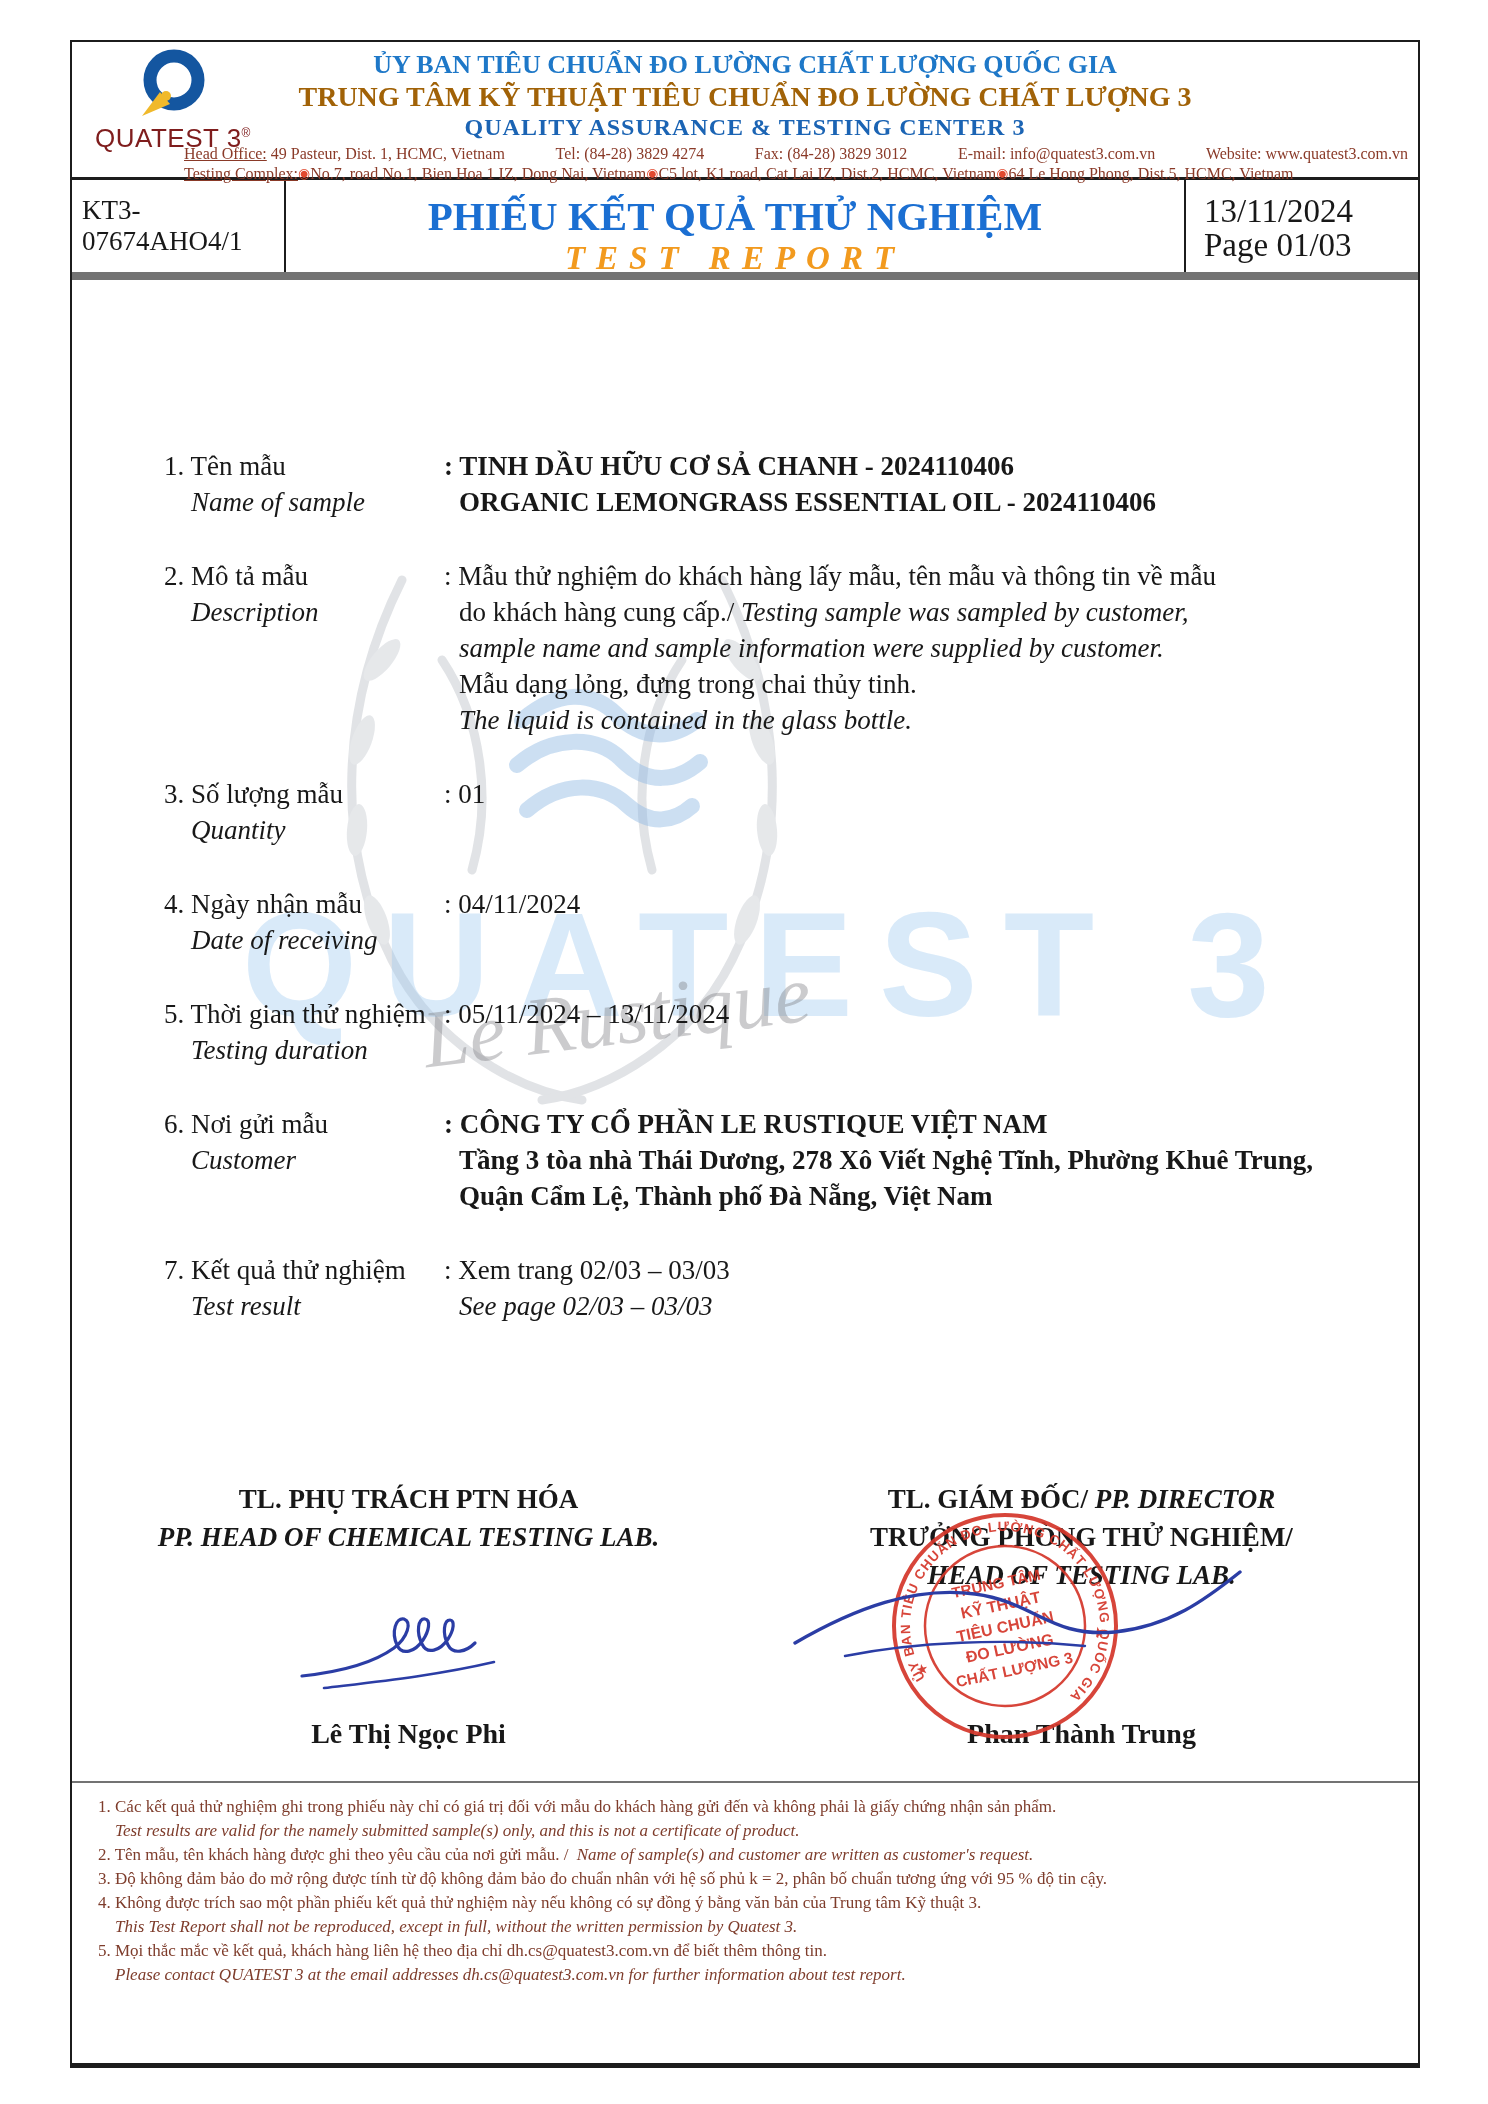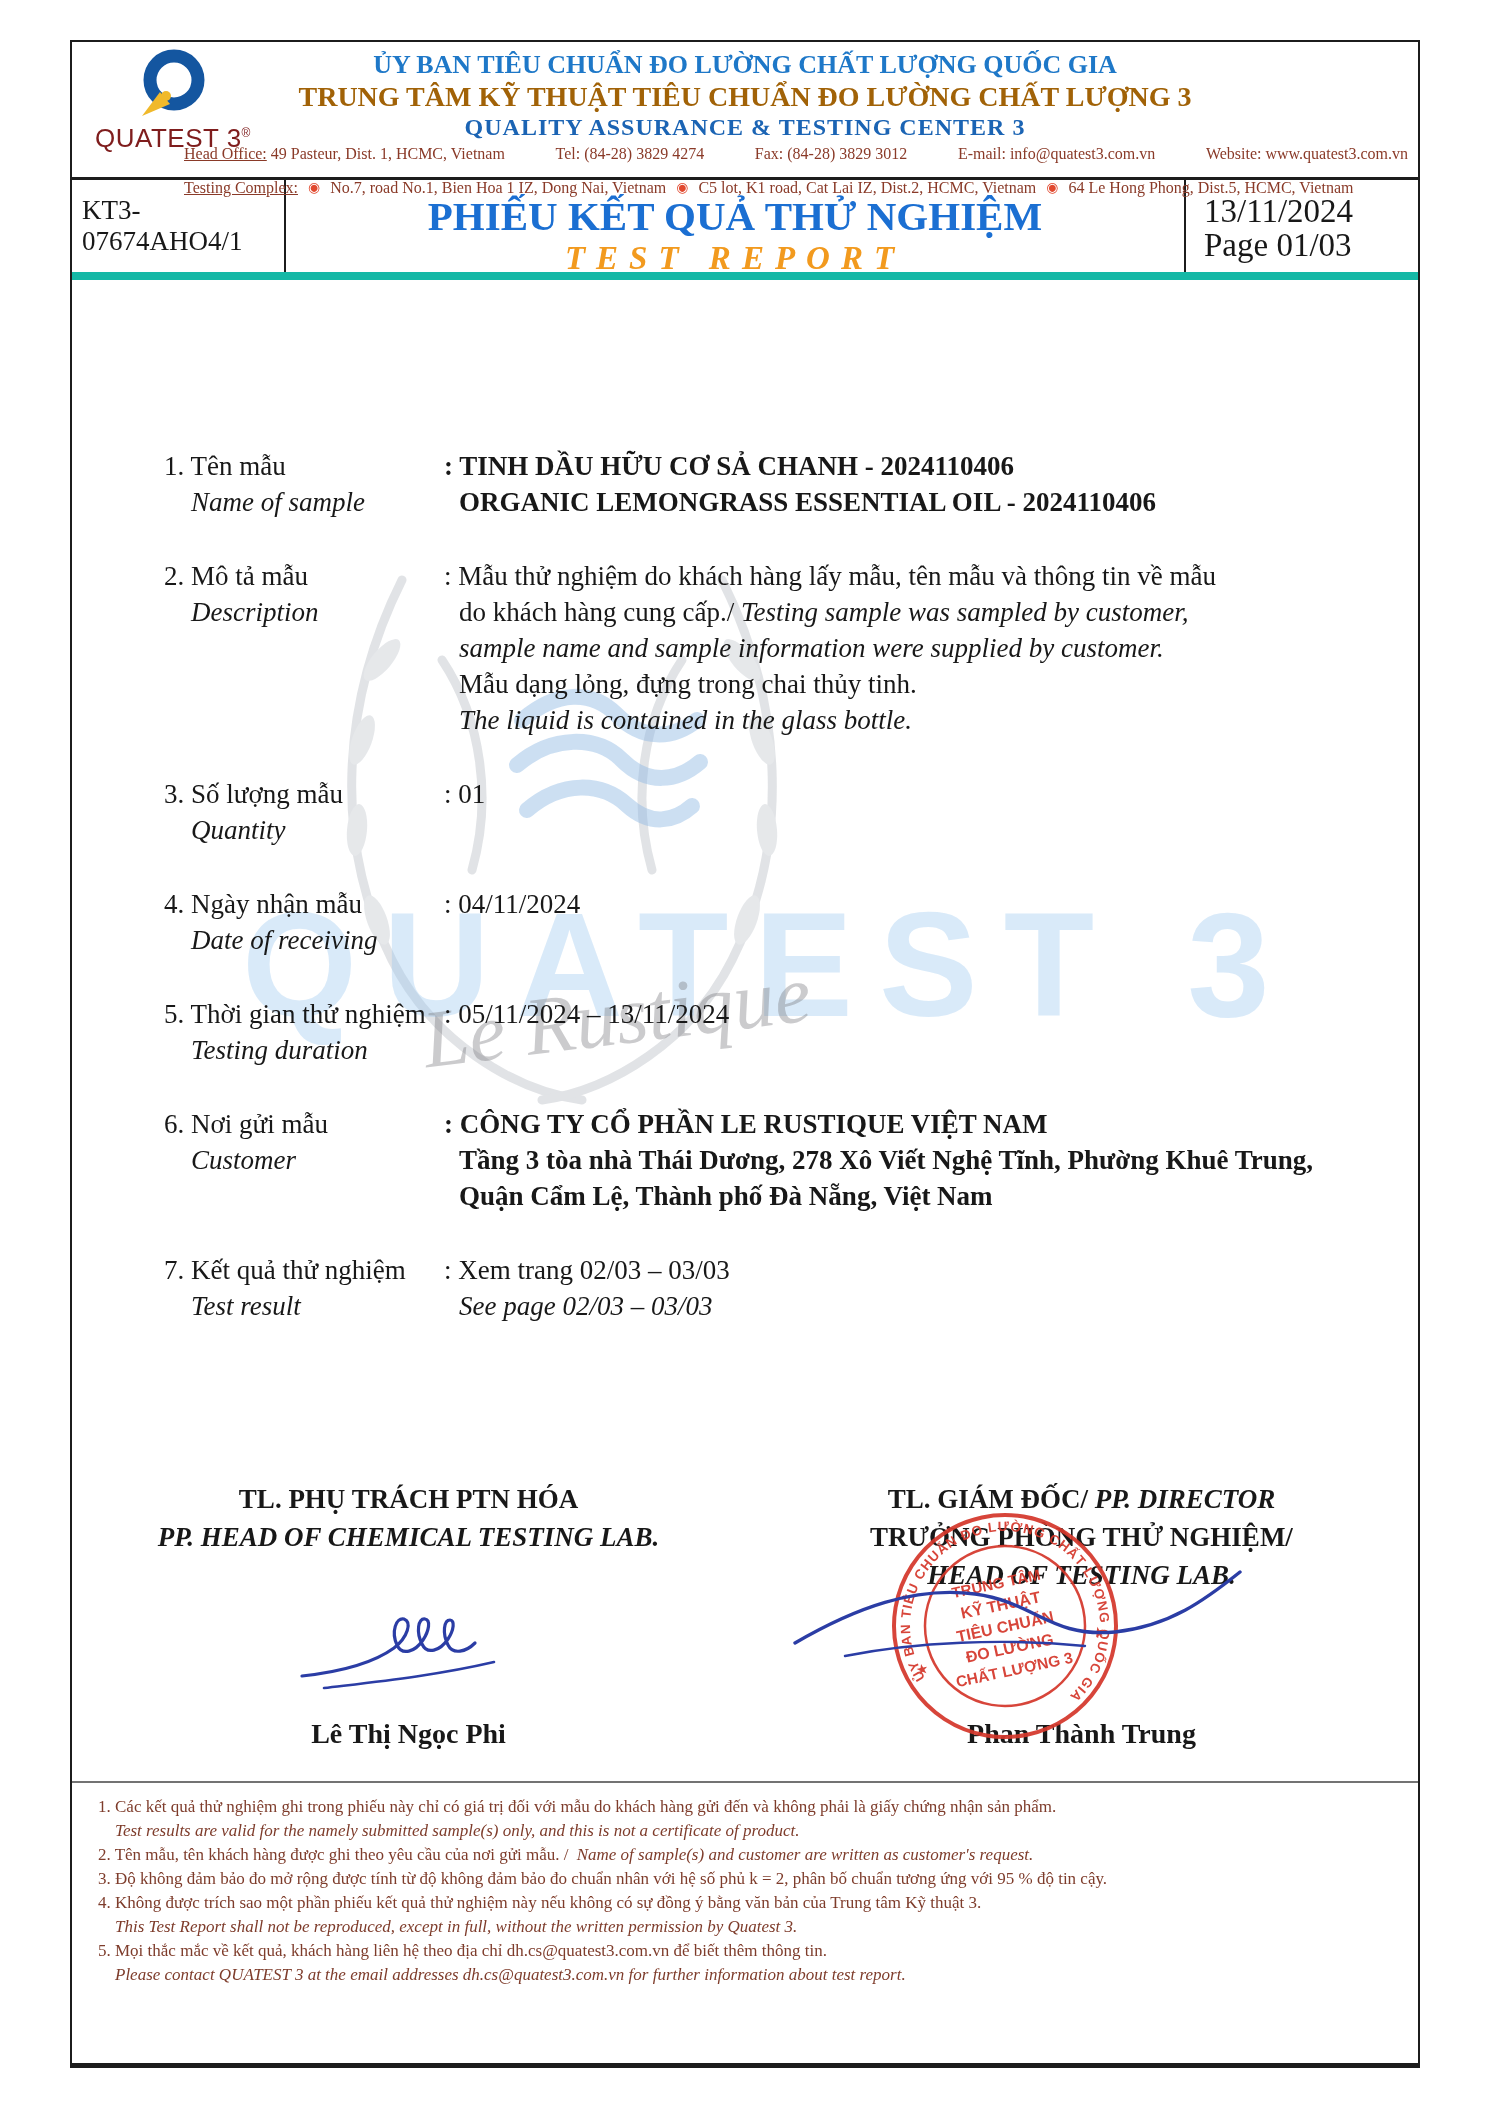--- a/index.html
+++ b/index.html
@@ -15,26 +15,26 @@
   .logo { position:absolute; left:16px; top:4px; width:170px; text-align:center; }
   .logo svg { display:block; margin:0 auto; }
   .logo-text { font-family:"Liberation Sans", sans-serif; font-weight:normal; font-size:26px;
                color:#7f1d1d; line-height:26px; letter-spacing:.5px; }
   .logo-text sup { font-size:12px; }
   .org1 { text-align:center; color:#1e78c8; font-size:26px; font-weight:bold; line-height:30px; }
   .org2 { text-align:center; color:#a16207; font-size:28px; font-weight:bold; line-height:33px; }
   .org3 { text-align:center; color:#1b64b4; font-size:24px; font-weight:bold; line-height:28px; letter-spacing:1px; }
   .contacts { margin-top:4px; padding:0 10px 0 112px; color:#8a3a28; font-size:16px; line-height:18px; }
   .crow1 { display:flex; justify-content:space-between; }
-  .crow2 { display:flex; gap:10px; margin-top:16px; align-items:center; flex-wrap:nowrap; }
+  .crow2 { display:flex; gap:0; margin-top:2px; align-items:center; flex-wrap:nowrap; }
   .u { text-decoration:underline; }
   .pin { color:#e1492f; font-size:14px; }
 
   
-  .title-row { display:flex; height:100px; border-bottom:8px solid #14b8a6; }
+  .title-row { display:flex; height:100px; border-bottom:8px solid #737373; }
   .cell-no { width:214px; border-right:2px solid #1c1c1c; display:flex; align-items:center;
              padding-left:10px; font-size:27px; }
   .cell-title { flex:1; text-align:center; padding-top:13px; }
   .t-vi { color:#1b6fd2; font-size:41px; font-weight:bold; line-height:46px; }
   .t-en { color:#f29a1e; font-size:33px; font-weight:bold; font-style:italic;
           letter-spacing:11px; line-height:38px; }
   .cell-date { width:234px; border-left:2px solid #1c1c1c; font-size:33px;
                padding:14px 8px 0 18px; line-height:34px; }
 
   

